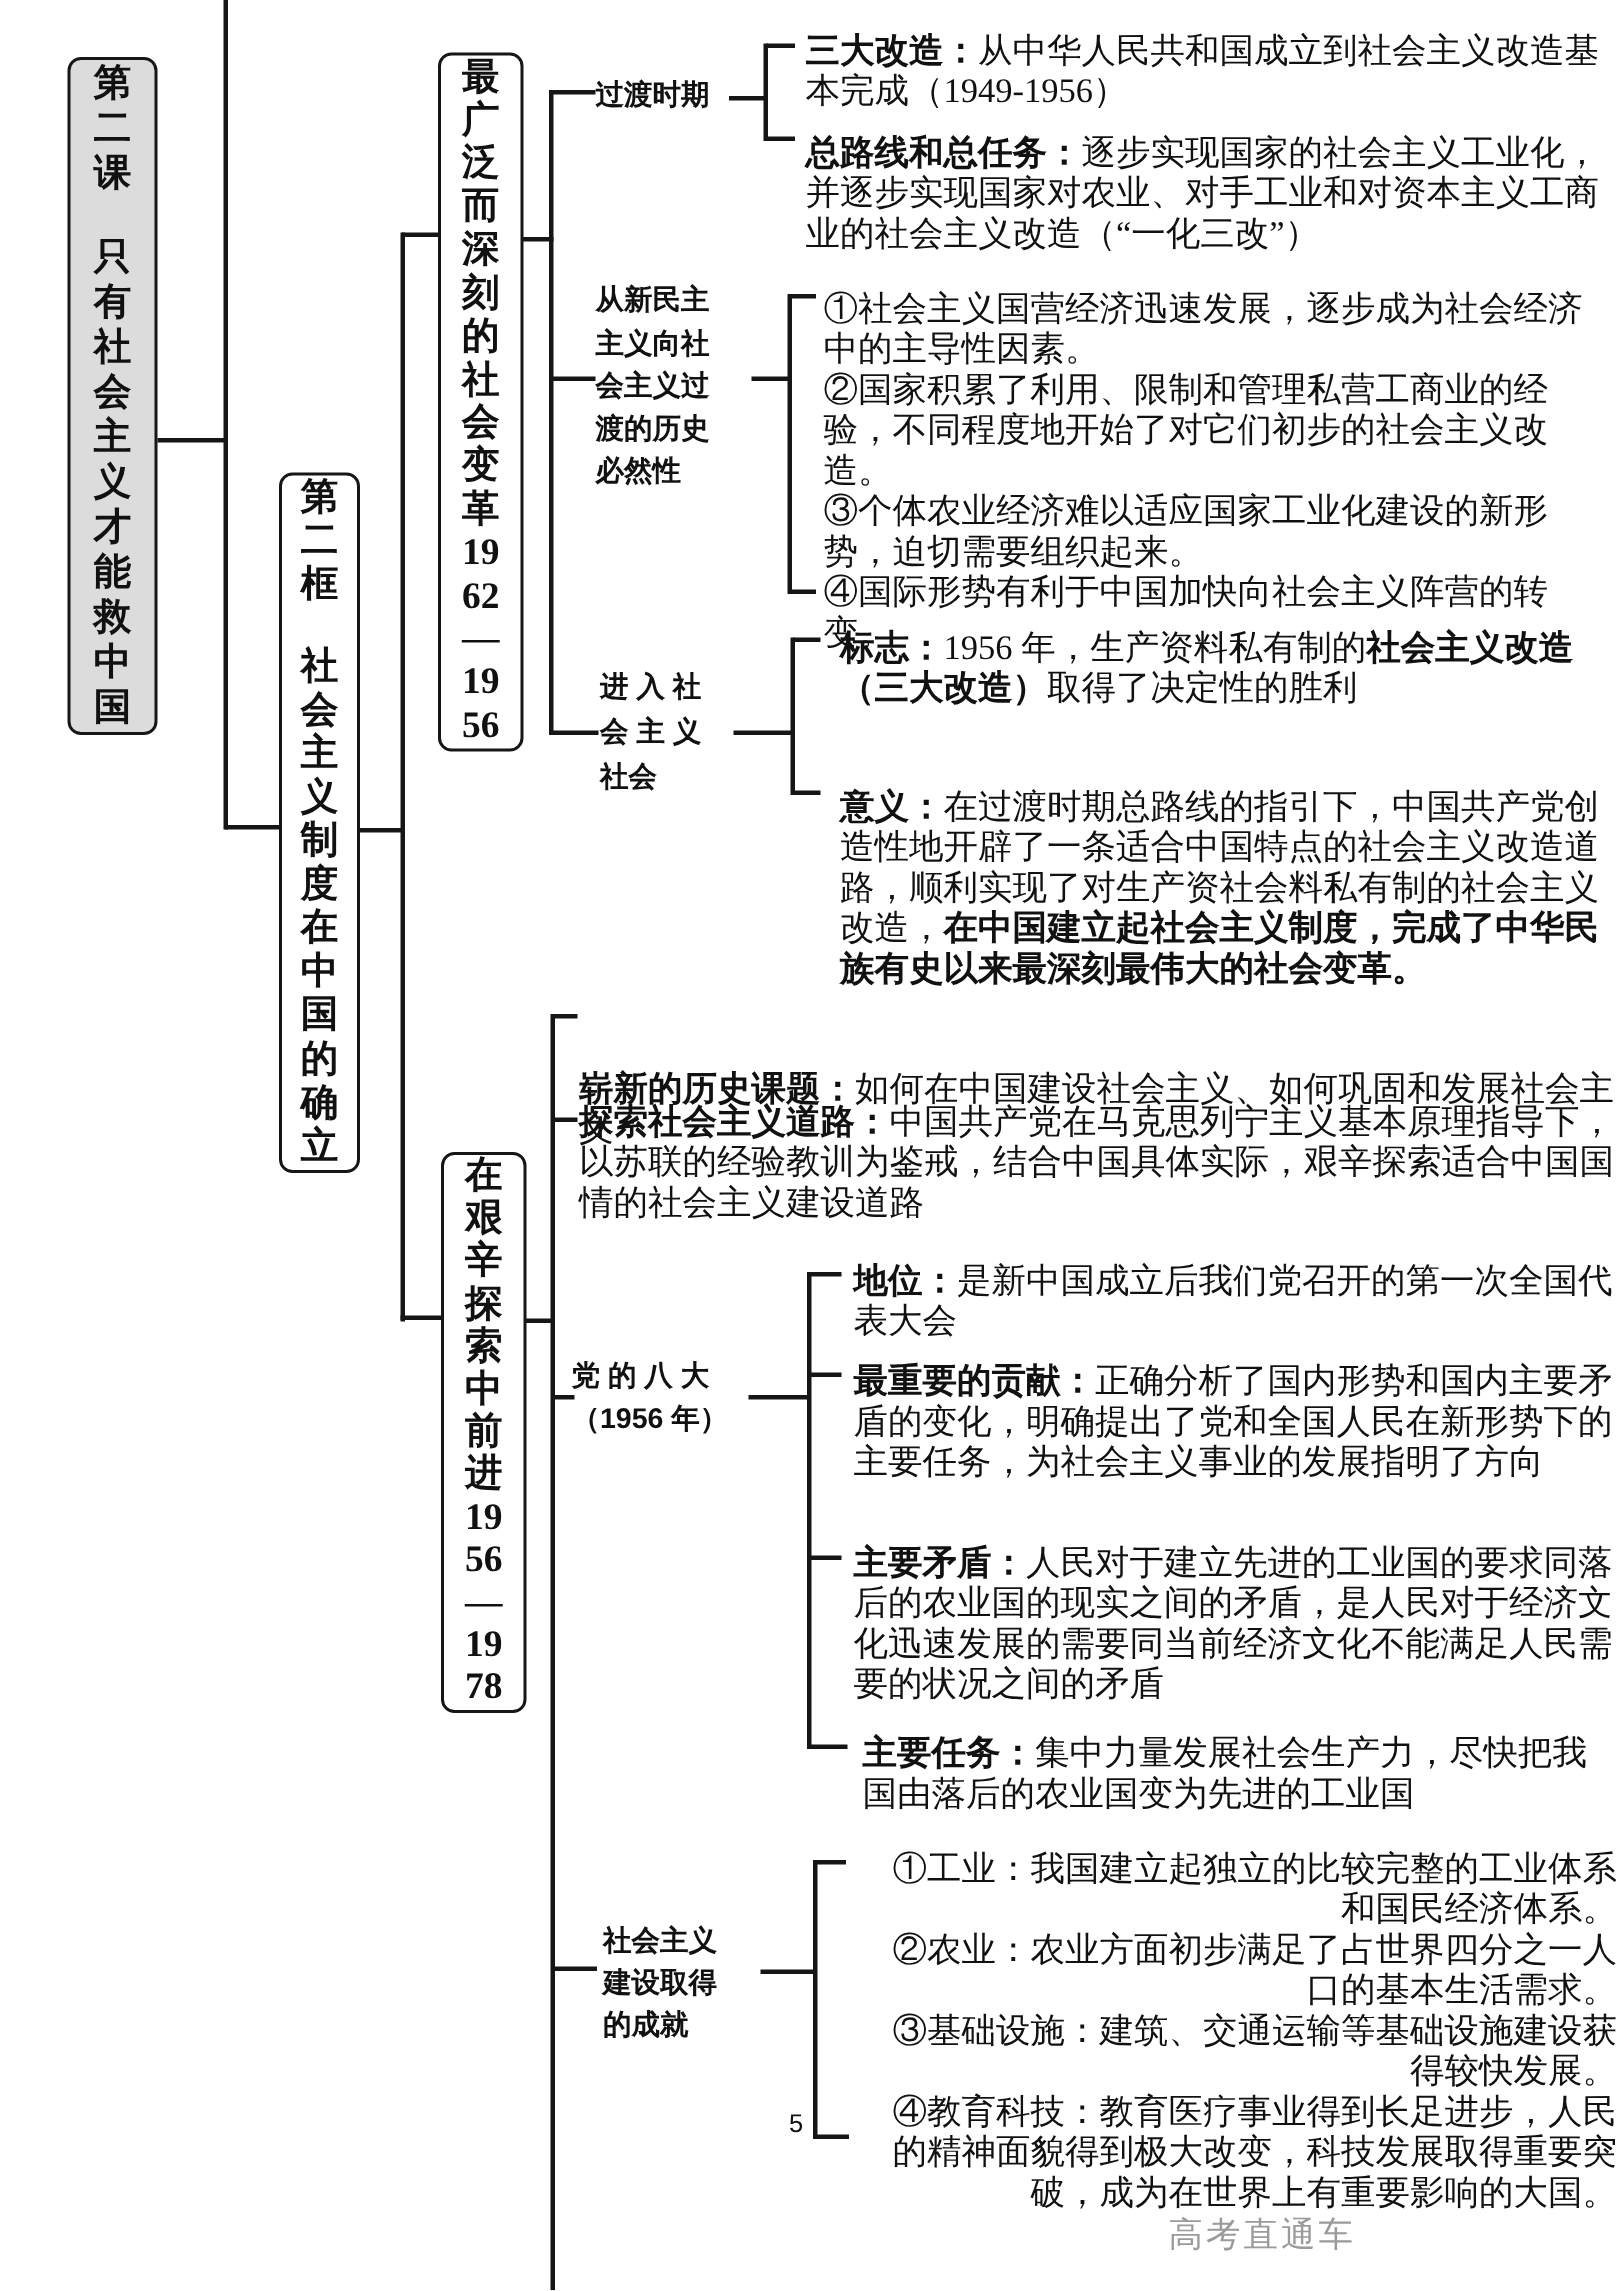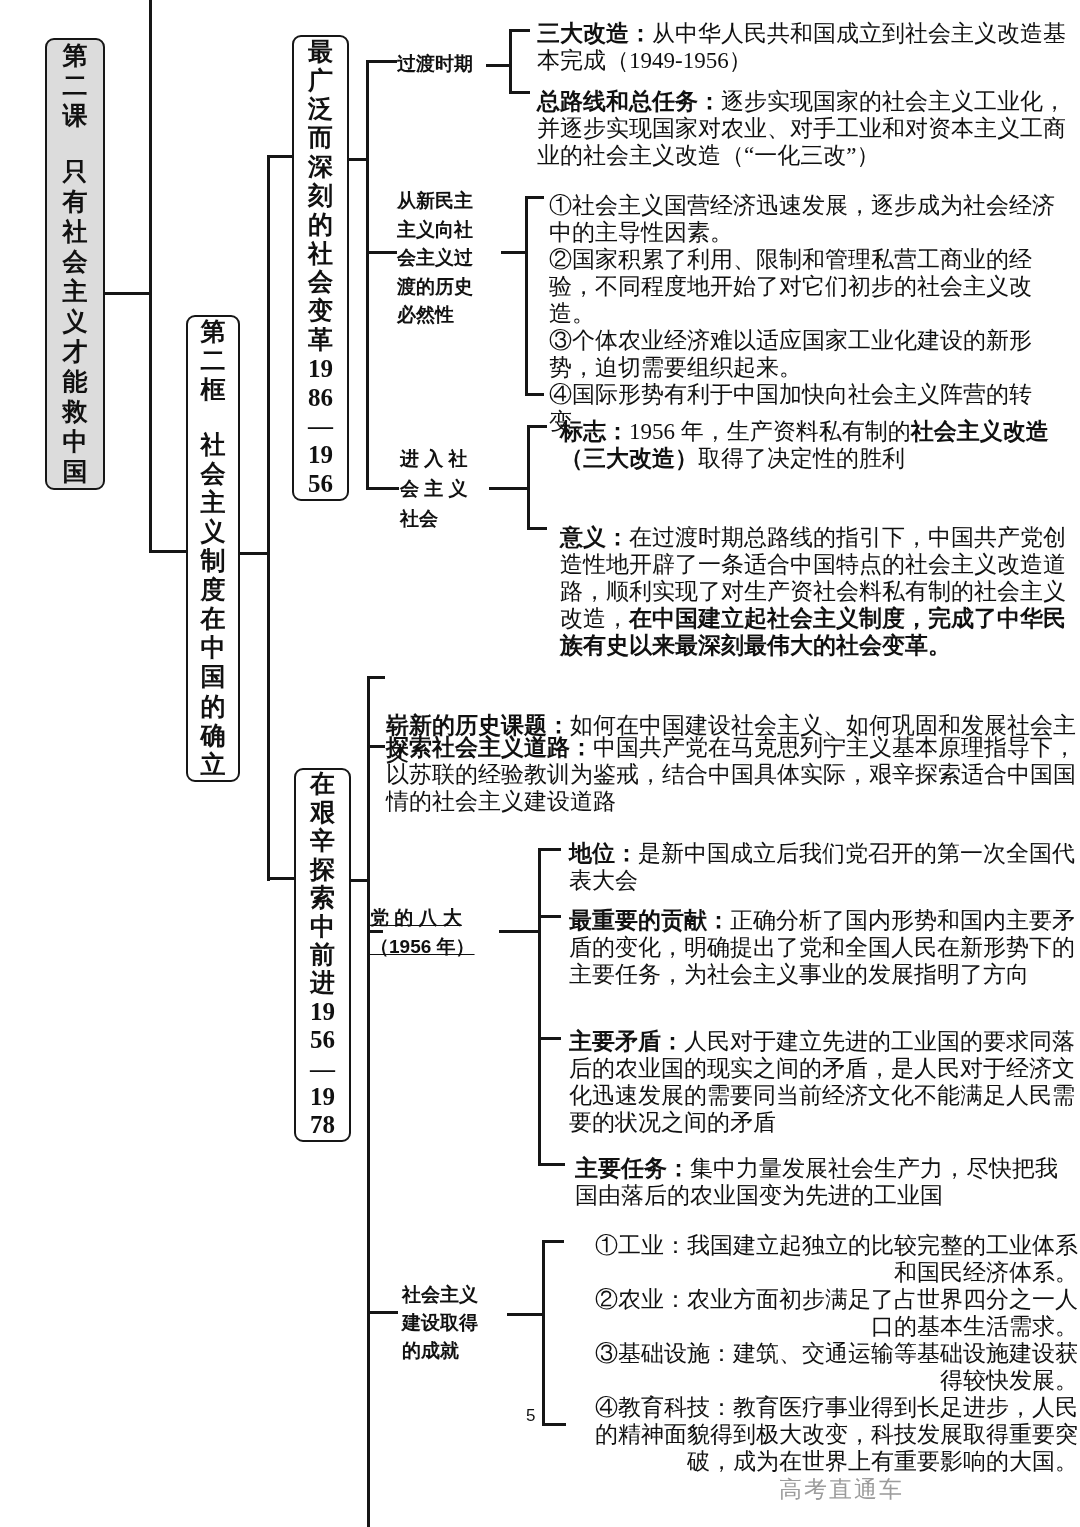--- a/index.html
+++ b/index.html
@@ -86,21 +86,21 @@
       <span class="vseg">泛</span>
       <span class="vseg">而</span>
       <span class="vseg">深</span>
       <span class="vseg">刻</span>
       <span class="vseg">的</span>
       <span class="vseg">社</span>
       <span class="vseg">会</span>
       <span class="vseg">变</span>
       <span class="vseg">革</span>
       <span class="vseg">19</span>
-      <span class="vseg">86</span>
+      <span class="vseg">62</span>
       <span class="vseg">—</span>
       <span class="vseg">19</span>
       <span class="vseg">56</span>
     </div>
 
   <div class="vbox" style="left:294px;top:768px;width:57px;height:374px;">
       <span class="vseg">在</span>
       <span class="vseg">艰</span>
       <span class="vseg">辛</span>
       <span class="vseg">探</span>
@@ -120,21 +120,21 @@
   <div class="lbl" style="left:397px;top:187px;line-height:28.5px;">从新民主
 主义向社
 会主义过
 渡的历史
 必然性</div>
 
   <div class="lbl" style="left:400px;top:444px;line-height:30px;">进 入 社
 会 主 义
 社会</div>
 
-  <div class="lbl" style="left:370px;top:903px;line-height:29px;text-decoration:underline;">党 的 八 大
+  <div class="lbl" style="left:381px;top:903px;line-height:29px;">党 的 八 大
 （1956 年）</div>
 
   <div class="lbl" style="left:402px;top:1281px;">社会主义
 建设取得
 的成就</div>
 
   <div class="blk" style="left:537px;top:20px;width:543px;">
     <span class="lead">三大改造：</span><span>从中华人民共和国成立到社会主义改造基本完成（1949-1956）</span>
   </div>
 

